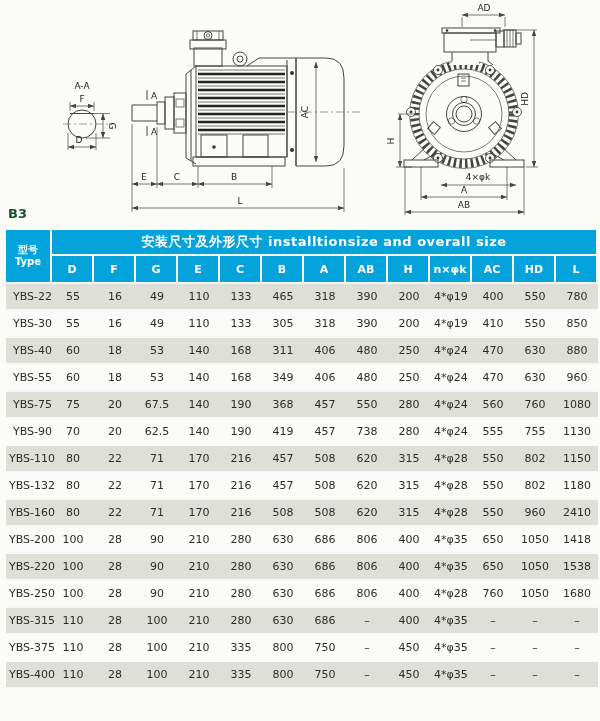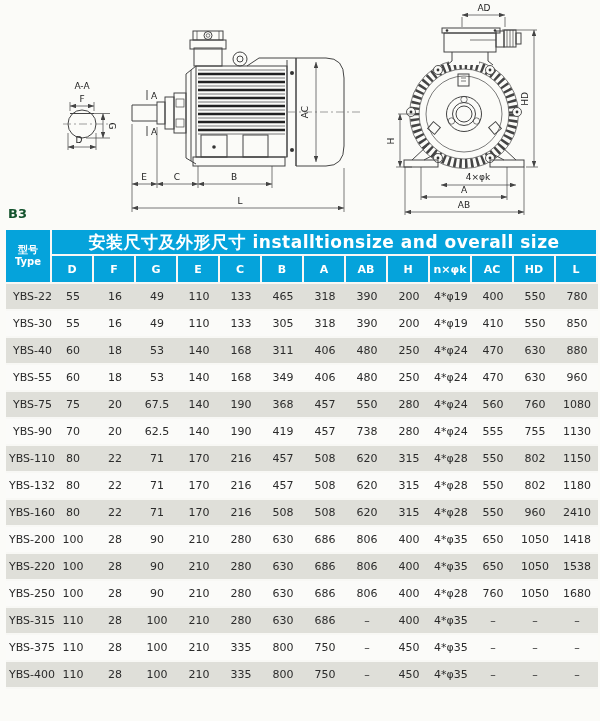--- a/index.html
+++ b/index.html
@@ -6,21 +6,21 @@
   body{font-family:"DejaVu Sans","Liberation Sans",sans-serif;background:#ffffff;}
   .sheet{position:relative;width:600px;height:721px;background:#FBFBF8;overflow:hidden;}
   .drawing{position:absolute;top:0;left:0;}
   .b3{position:absolute;top:206px;left:8px;font-size:13px;font-weight:bold;color:#14532d;}
 
   
   table.dims{position:absolute;top:230px;left:6px;width:592px;border-collapse:separate;border-spacing:0;table-layout:fixed;}
   col.c-type{width:46px;}
   col.c-dim{width:42px;}
   thead th{background:#05A3DB;color:#ffffff;font-weight:bold;border-right:2px solid #F8F8F5;border-bottom:2px solid #F8F8F5;padding:0;}
-  th.title-th{font-size:17px;height:24px;letter-spacing:.5px;}
+  th.title-th{font-size:13px;height:24px;letter-spacing:.5px;}
   th.type-th{font-size:10px;line-height:12px;font-weight:bold;}
   tr.subhead th{font-size:11px;height:26px;}
   tbody td{height:25px;border-bottom:2px solid #F8F8F5;font-size:11px;color:#2b2b2b;text-align:center;padding:0;white-space:nowrap;}
   tbody tr.gray td{background:#DFDFD9;}
   tbody tr.white td{background:#FBFBF9;}
   tbody td.type-cell{text-align:right;padding-left:3px;}
 
   
   .ln{stroke:#444;fill:none;stroke-width:1;}
   .thn{stroke:#444;fill:none;stroke-width:.7;}

